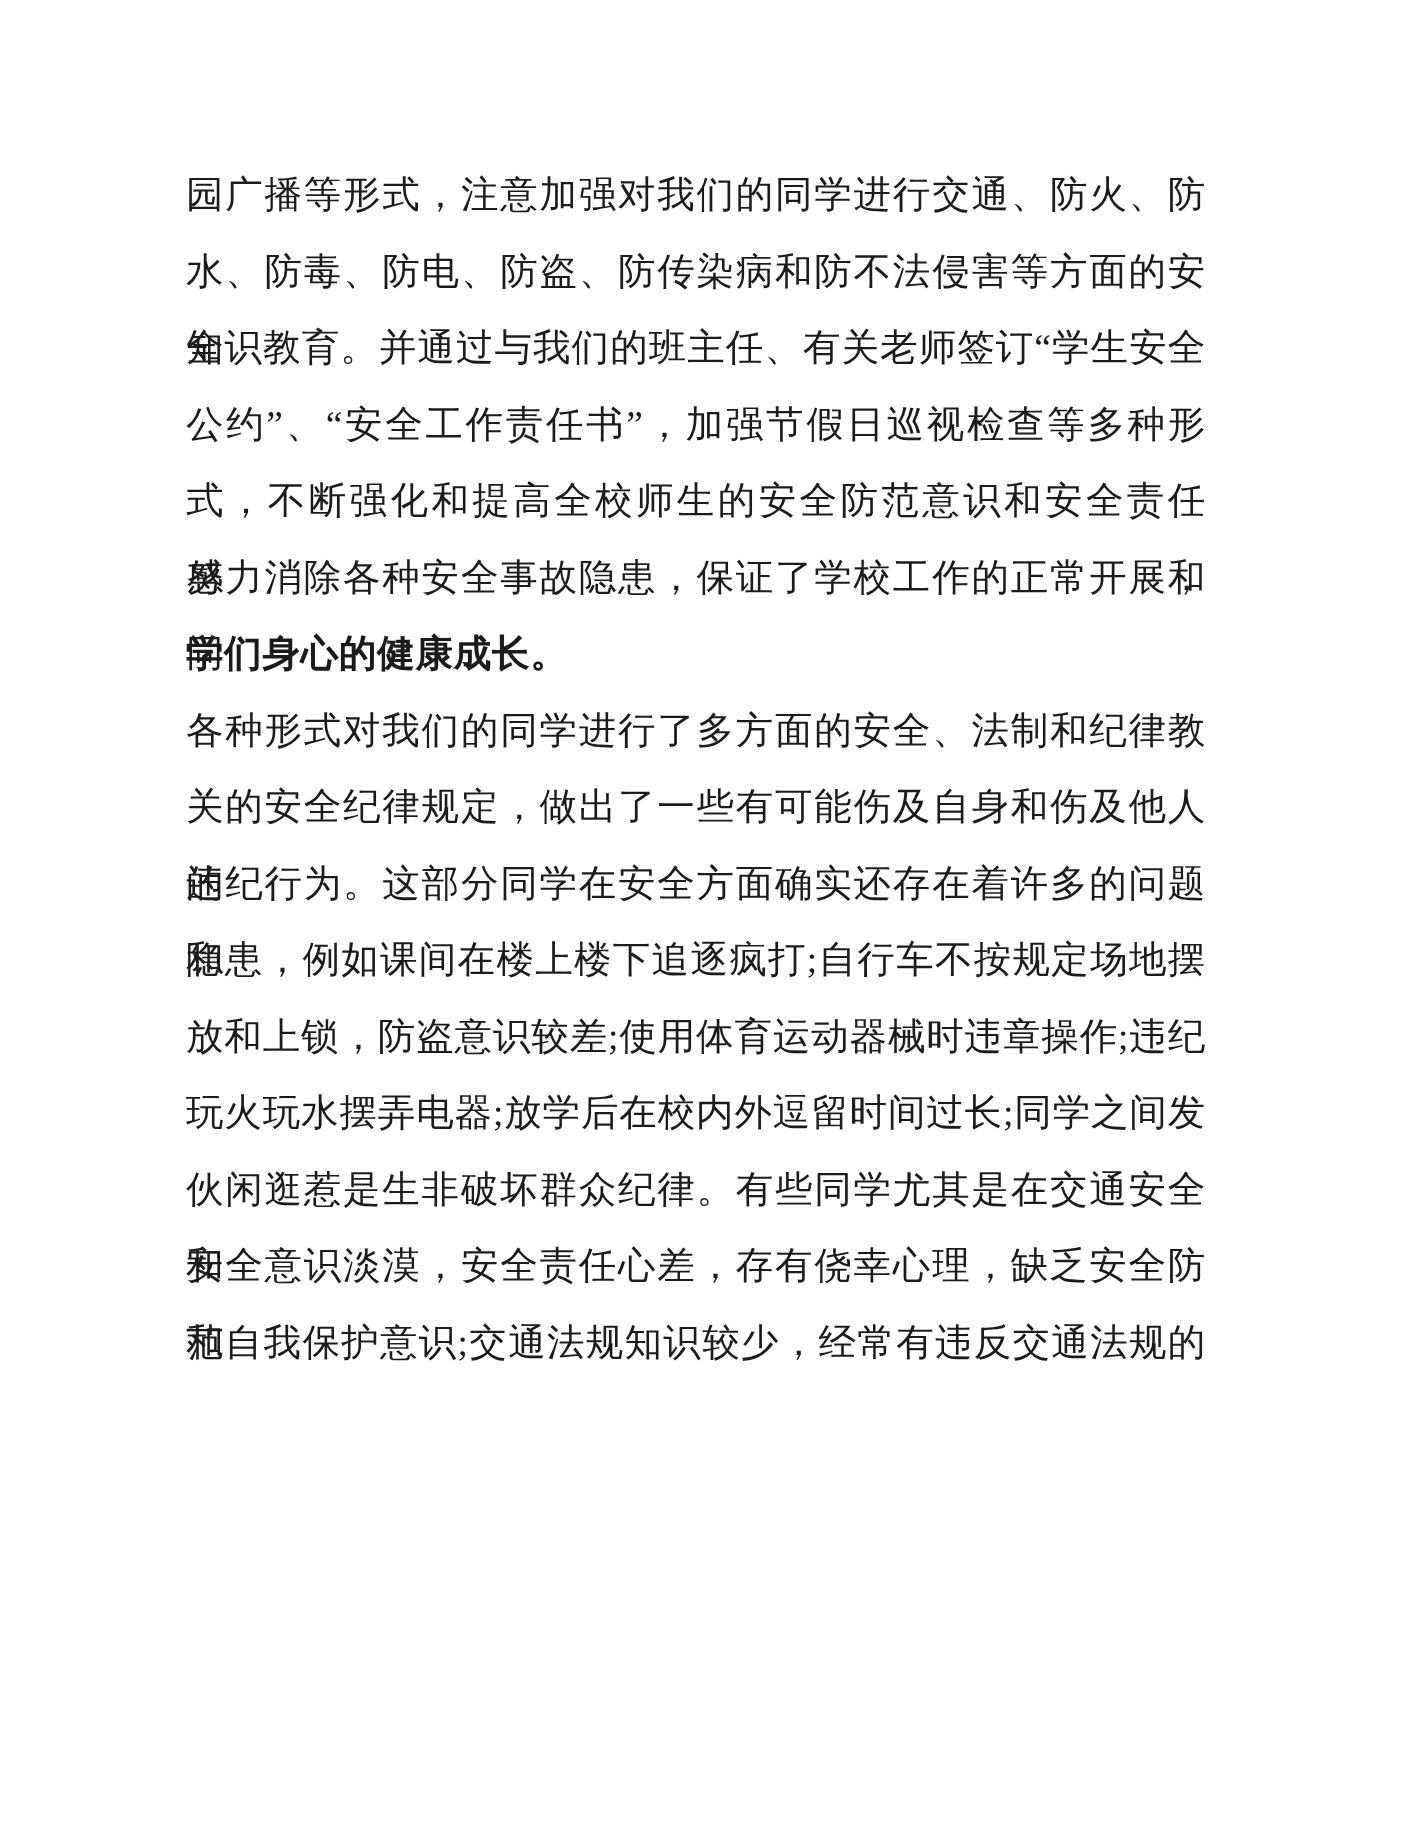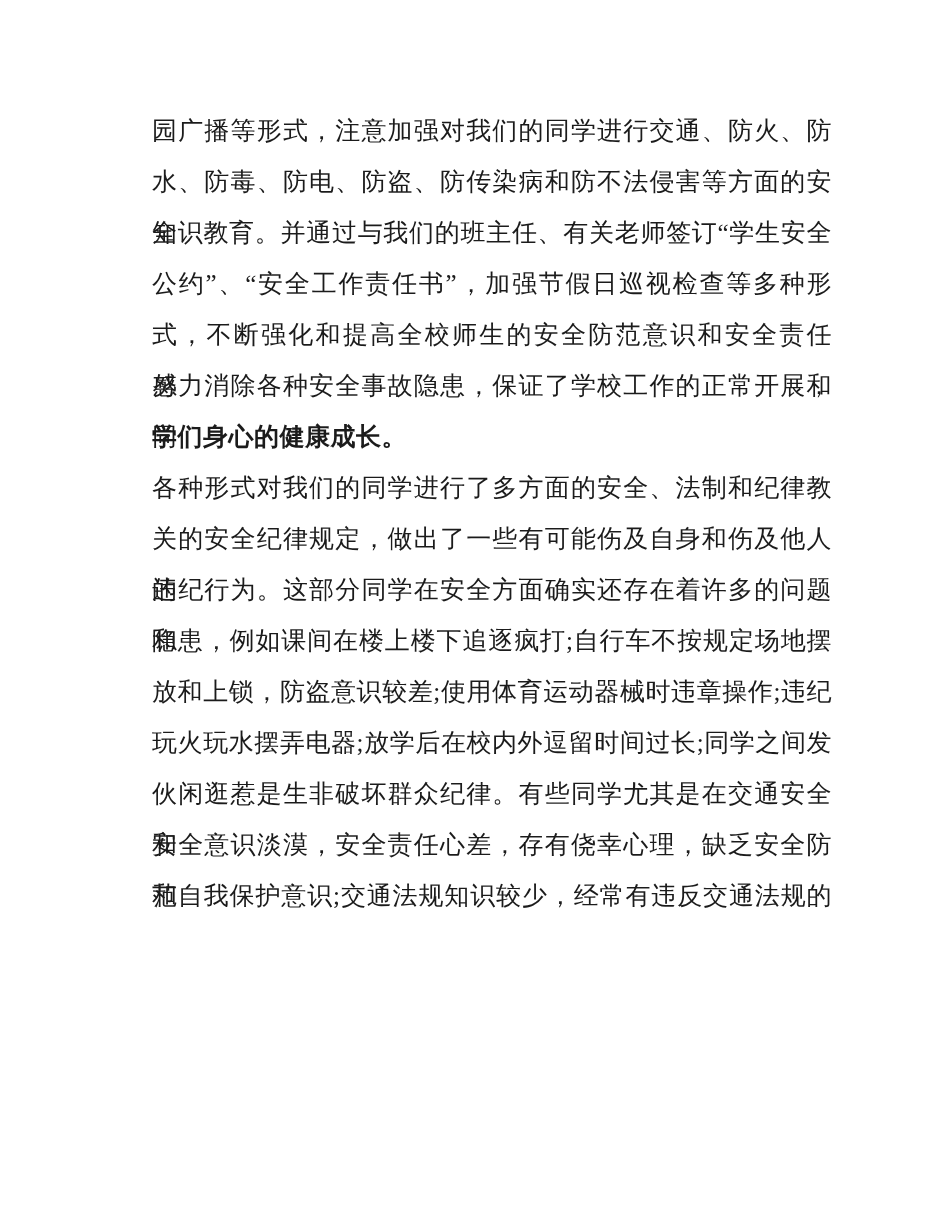--- a/index.html
+++ b/index.html
@@ -10,21 +10,21 @@
   .page {
     position: relative;
     width: 950px;
     height: 1229px;
     background: #ffffff;
     overflow: hidden;
     font-family: "Liberation Serif", "DejaVu Serif", serif;
   }
   .text-block {
     position: absolute;
-    left: 152px;
+    left: 124px;
     top: 105px;
     width: 680px;
     color: #1b1b1b;
     font-size: 25px;
     line-height: 51px;
   }
   .paragraph {
     margin: 0;
     padding: 0;
   }

